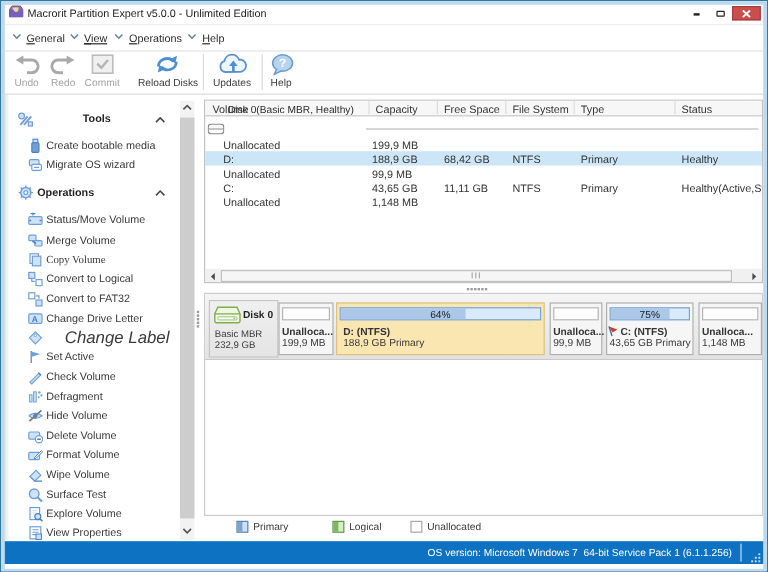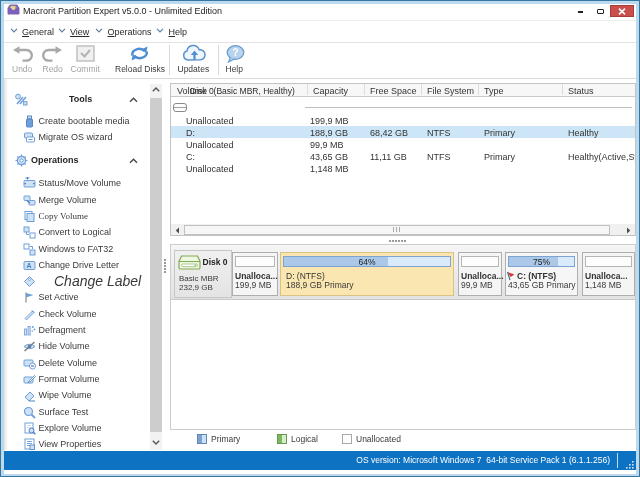--- a/index.html
+++ b/index.html
@@ -145,21 +145,21 @@
       <rect x="1" y="1" width="5" height="5" fill="#cfe2f5" stroke="#6f9fd8"></rect>
       <rect x="7" y="7" width="5" height="5" fill="#fff" stroke="#6f9fd8"></rect>
       <path d="M6 8.5 L3.5 8.5 L3.5 6" stroke="#6f9fd8" fill="none"></path>
     </svg>
     <div class="abs" style="left:38.5px;top:227.20000000000002px;font-size:9px;color:#3a3a3a;line-height:10px;white-space:nowrap;">Convert to Logical</div>
     <svg class="abs" style="left:23px;top:242.5px" width="13" height="13" viewBox="0 0 13 13">
       <rect x="1" y="1" width="5" height="5" fill="#fff" stroke="#6f9fd8"></rect>
       <rect x="7" y="7" width="5" height="5" fill="#cfe2f5" stroke="#6f9fd8"></rect>
       <path d="M9.5 6 L9.5 3.5 L7 3.5" stroke="#6f9fd8" fill="none"></path>
     </svg>
-    <div class="abs" style="left:38.5px;top:243.5px;font-size:9px;color:#3a3a3a;line-height:10px;white-space:nowrap;">Windows to FAT32</div>
+    <div class="abs" style="left:38.5px;top:243.5px;font-size:9px;color:#3a3a3a;line-height:10px;white-space:nowrap;">Convert to FAT32</div>
     <svg class="abs" style="left:23px;top:258.8px" width="13" height="13" viewBox="0 0 13 13">
       <rect x="1" y="2.5" width="11" height="8" rx="1" fill="#cfe2f5" stroke="#6f9fd8"></rect>
       <text x="3.5" y="9" font-size="7" fill="#4a7fc1" font-family="Liberation Sans" font-weight="bold">A</text>
     </svg>
     <div class="abs" style="left:38.5px;top:259.8px;font-size:9px;color:#3a3a3a;line-height:10px;white-space:nowrap;">Change Drive Letter</div>
     <svg class="abs" style="left:23px;top:275.1px" width="13" height="13" viewBox="0 0 13 13">
       <path d="M1.5 6.5 L6.5 1.5 L11.5 6.5 L6.5 11.5 z" fill="#cfe2f5" stroke="#6f9fd8"></path>
       <circle cx="6.5" cy="4.5" r="1" fill="#fff" stroke="#6f9fd8" stroke-width="0.8"></circle>
     </svg>
     <div class="abs" style="left:54px;top:276.1px;font-size:14px;color:#3a3a3a;line-height:10px;white-space:nowrap;font-style:italic;">Change Label</div>
@@ -325,21 +325,21 @@
 
 <div class="abs" style="left:232px;top:252px;width:46px;height:44px;background:#f5f5f5;border:1px solid #aeaeae;box-sizing:border-box;"></div>
 <div class="abs" style="left:235px;top:256px;width:40px;height:11px;background:#fdfdfd;border:1px solid #b5b5b5;box-sizing:border-box;"></div>
 <div class="abs t85" style="left:235px;top:271.5px;font-weight:bold;color:#333;">Unalloca...</div>
 <div class="abs t85" style="left:235px;top:280.5px;">199,9 MB</div>
 
 <div class="abs" style="left:280px;top:252px;width:174px;height:44px;background:#f9e6b1;border:1px solid #dbc182;box-sizing:border-box;"></div>
 <div class="abs" style="left:283px;top:256px;width:168px;height:11px;background:#d9ebfb;border:1px solid #7ca3d1;box-sizing:border-box;"></div>
 <div class="abs" style="left:284px;top:257px;width:104px;height:9px;background:#abc8e9;"></div>
 <div class="abs t85" style="left:280px;top:257.5px;width:174px;text-align:center;color:#222;">64%</div>
-<div class="abs t85" style="left:286px;top:271.5px;font-weight:normal;color:#333;">D: (NTFS)</div>
+<div class="abs t85" style="left:286px;top:271.5px;font-weight:bold;color:#333;">D: (NTFS)</div>
 <div class="abs t85" style="left:286px;top:280.5px;">188,9 GB Primary</div>
 
 <div class="abs" style="left:458px;top:252px;width:44px;height:44px;background:#f5f5f5;border:1px solid #aeaeae;box-sizing:border-box;"></div>
 <div class="abs" style="left:461px;top:256px;width:38px;height:11px;background:#fdfdfd;border:1px solid #b5b5b5;box-sizing:border-box;"></div>
 <div class="abs t85" style="left:461px;top:271.5px;font-weight:bold;color:#333;">Unalloca...</div>
 <div class="abs t85" style="left:461px;top:280.5px;">99,9 MB</div>
 
 <div class="abs" style="left:505px;top:252px;width:73px;height:44px;background:#f6f6f6;border:1px solid #b0b0b0;box-sizing:border-box;"></div>
 <div class="abs" style="left:508px;top:256px;width:67px;height:11px;background:#d9ebfb;border:1px solid #7ca3d1;box-sizing:border-box;"></div>
 <div class="abs" style="left:509px;top:257px;width:49px;height:9px;background:#abc8e9;"></div>

